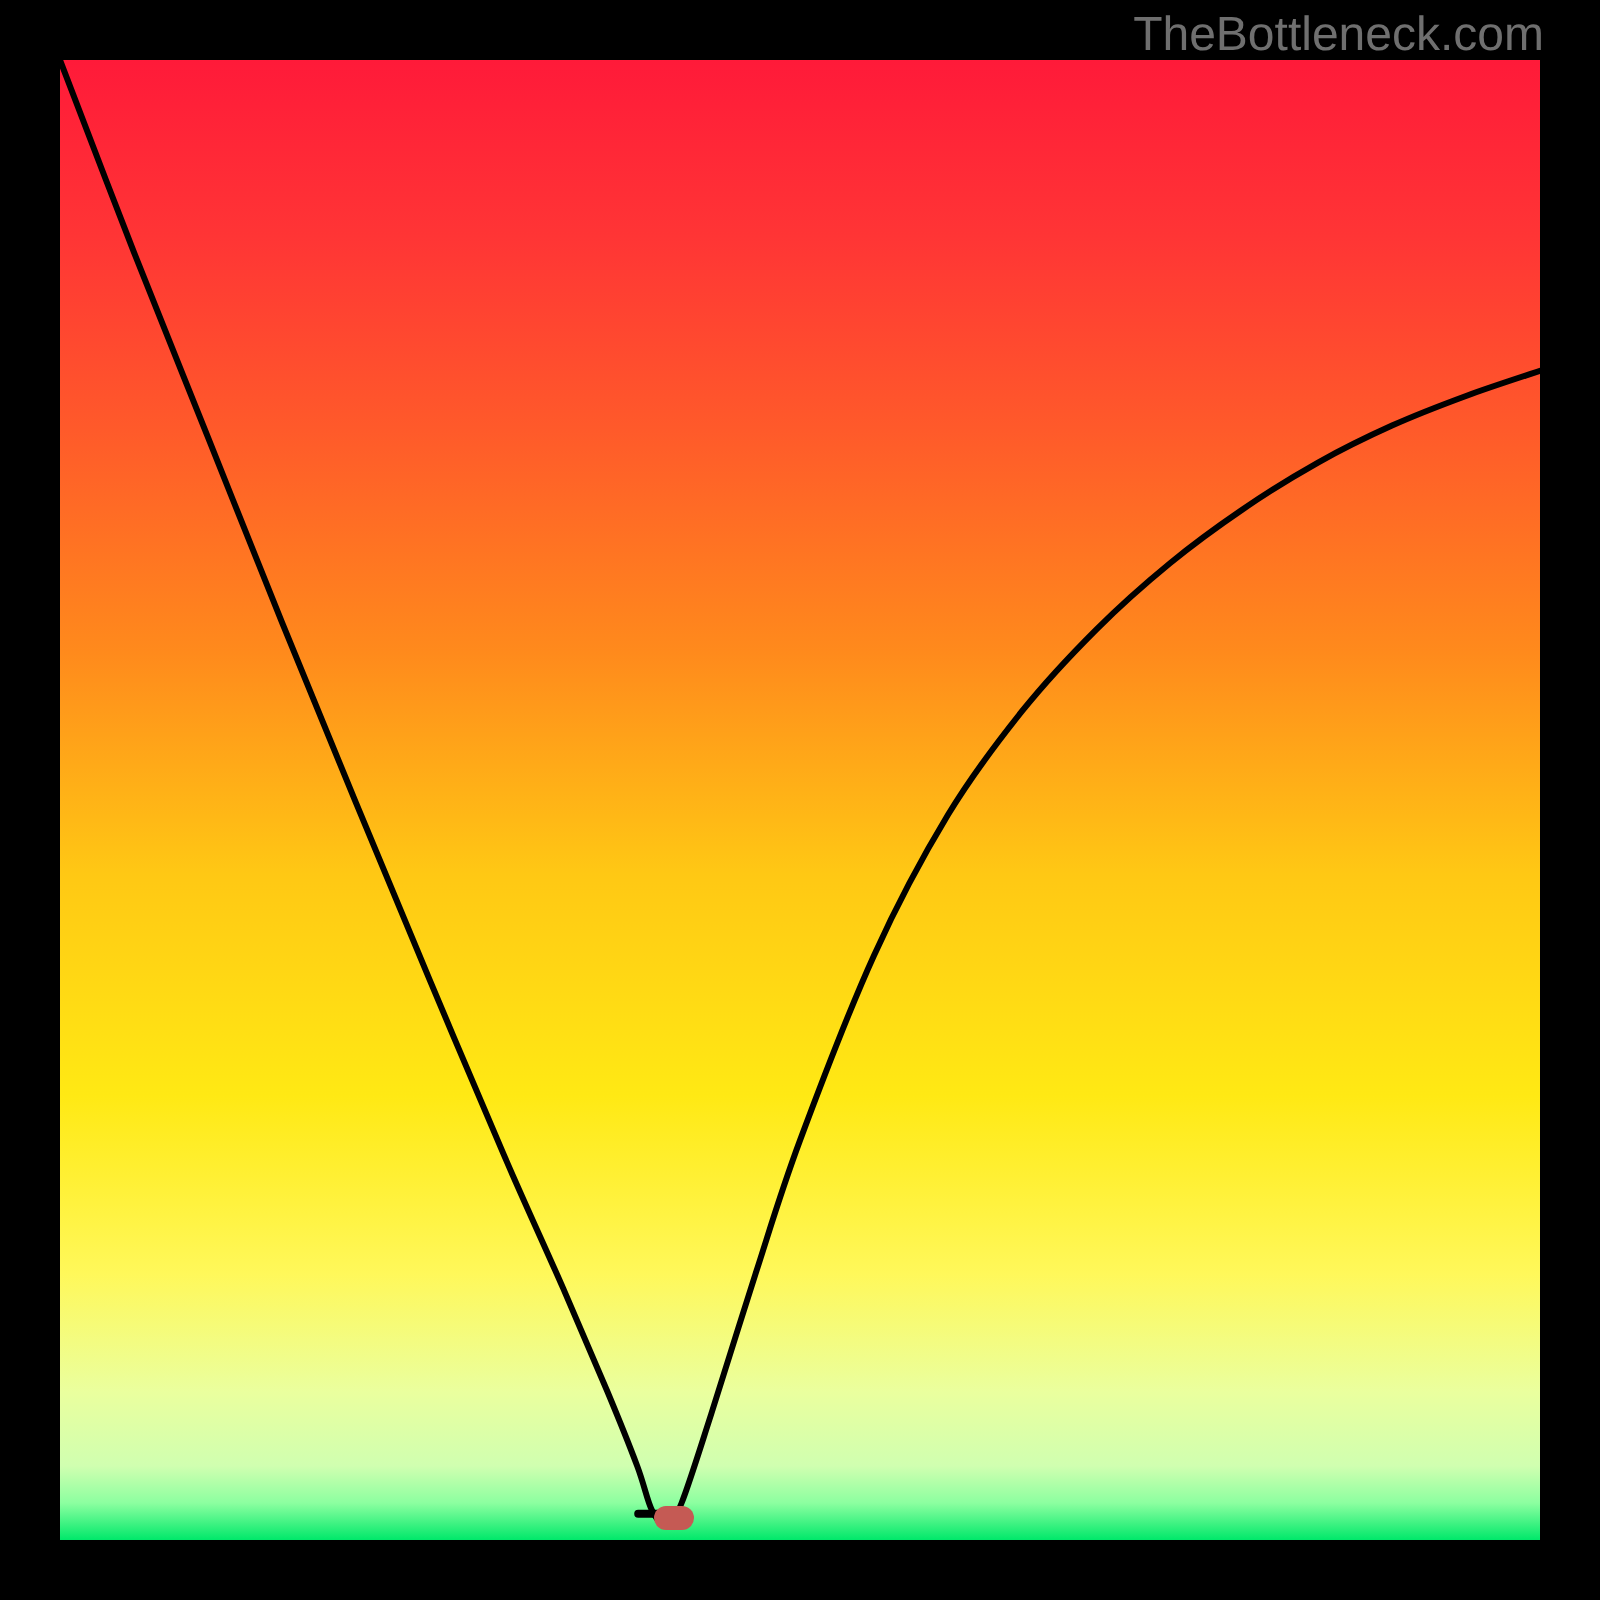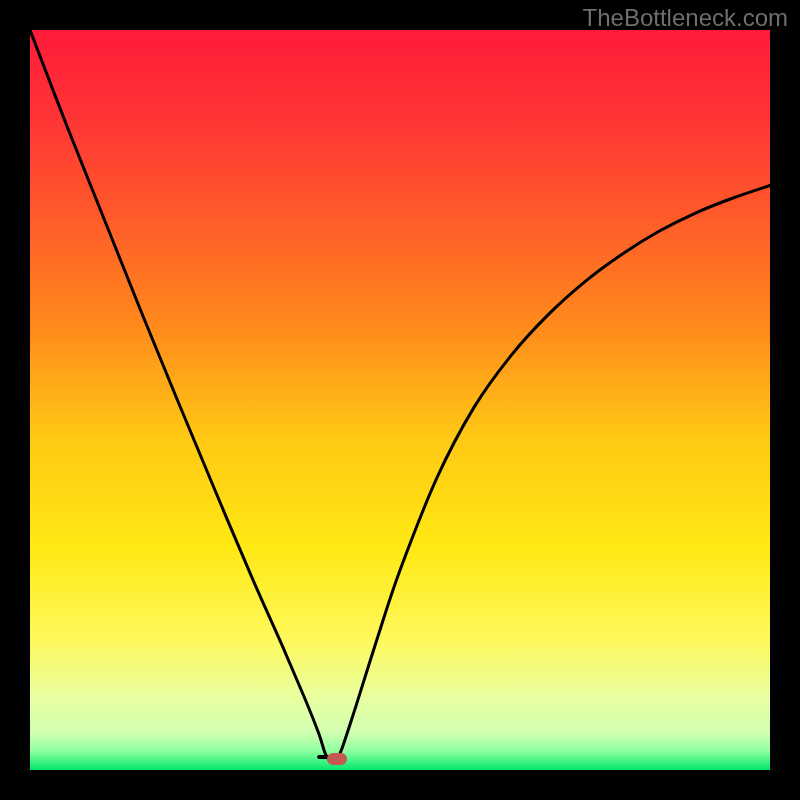--- a/index.html
+++ b/index.html
@@ -13,21 +13,21 @@
   }
   .outer {
     position: relative;
     width: 800px;
     height: 800px;
     background: #000000;
   }
   .watermark {
     position: absolute;
     top: 4px;
-    right: 12px;
+    right: 28px;
     color: #6f6f6f;
     font-size: 24px;
     font-weight: 400;
     letter-spacing: 0px;
     z-index: 10;
   }
   .plot-area {
     position: absolute;
     left: 30px;
     top: 30px;

